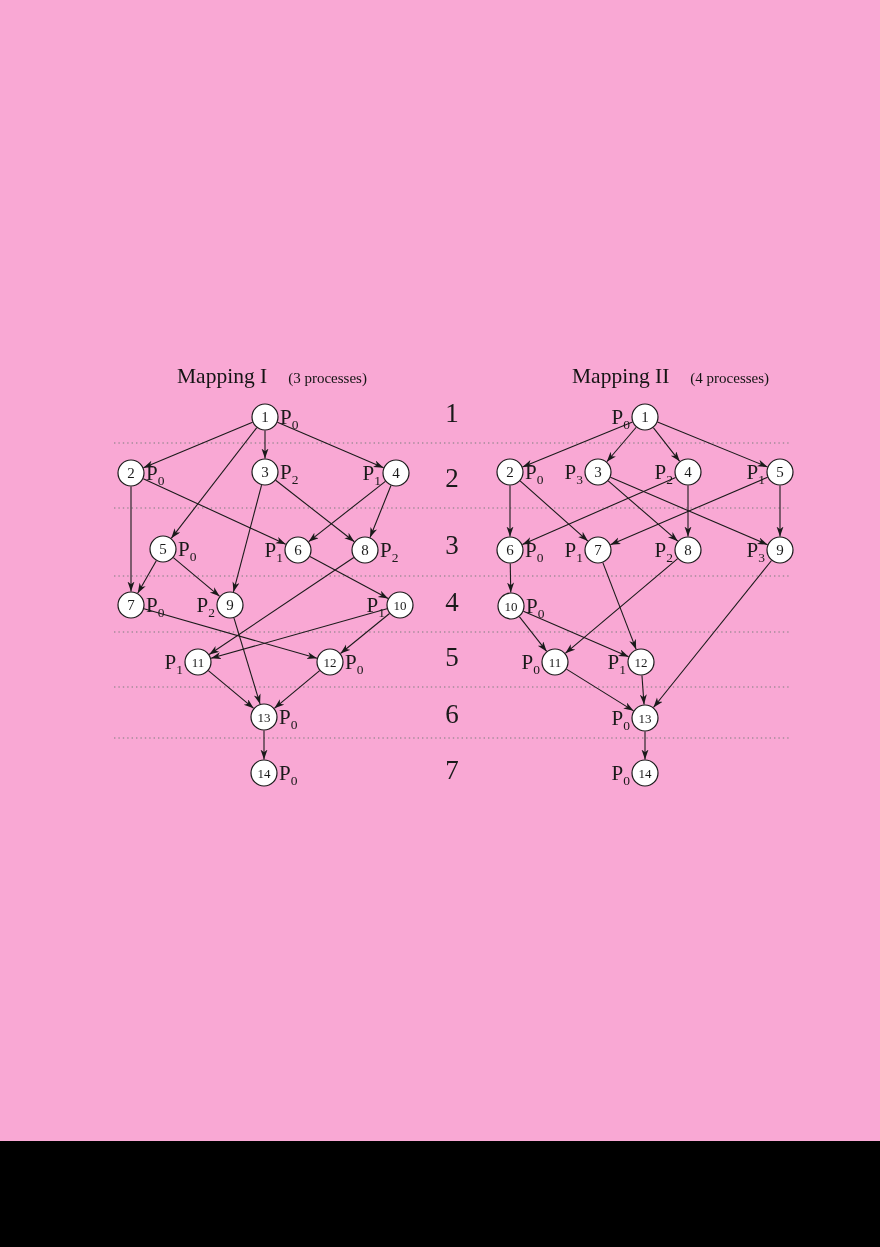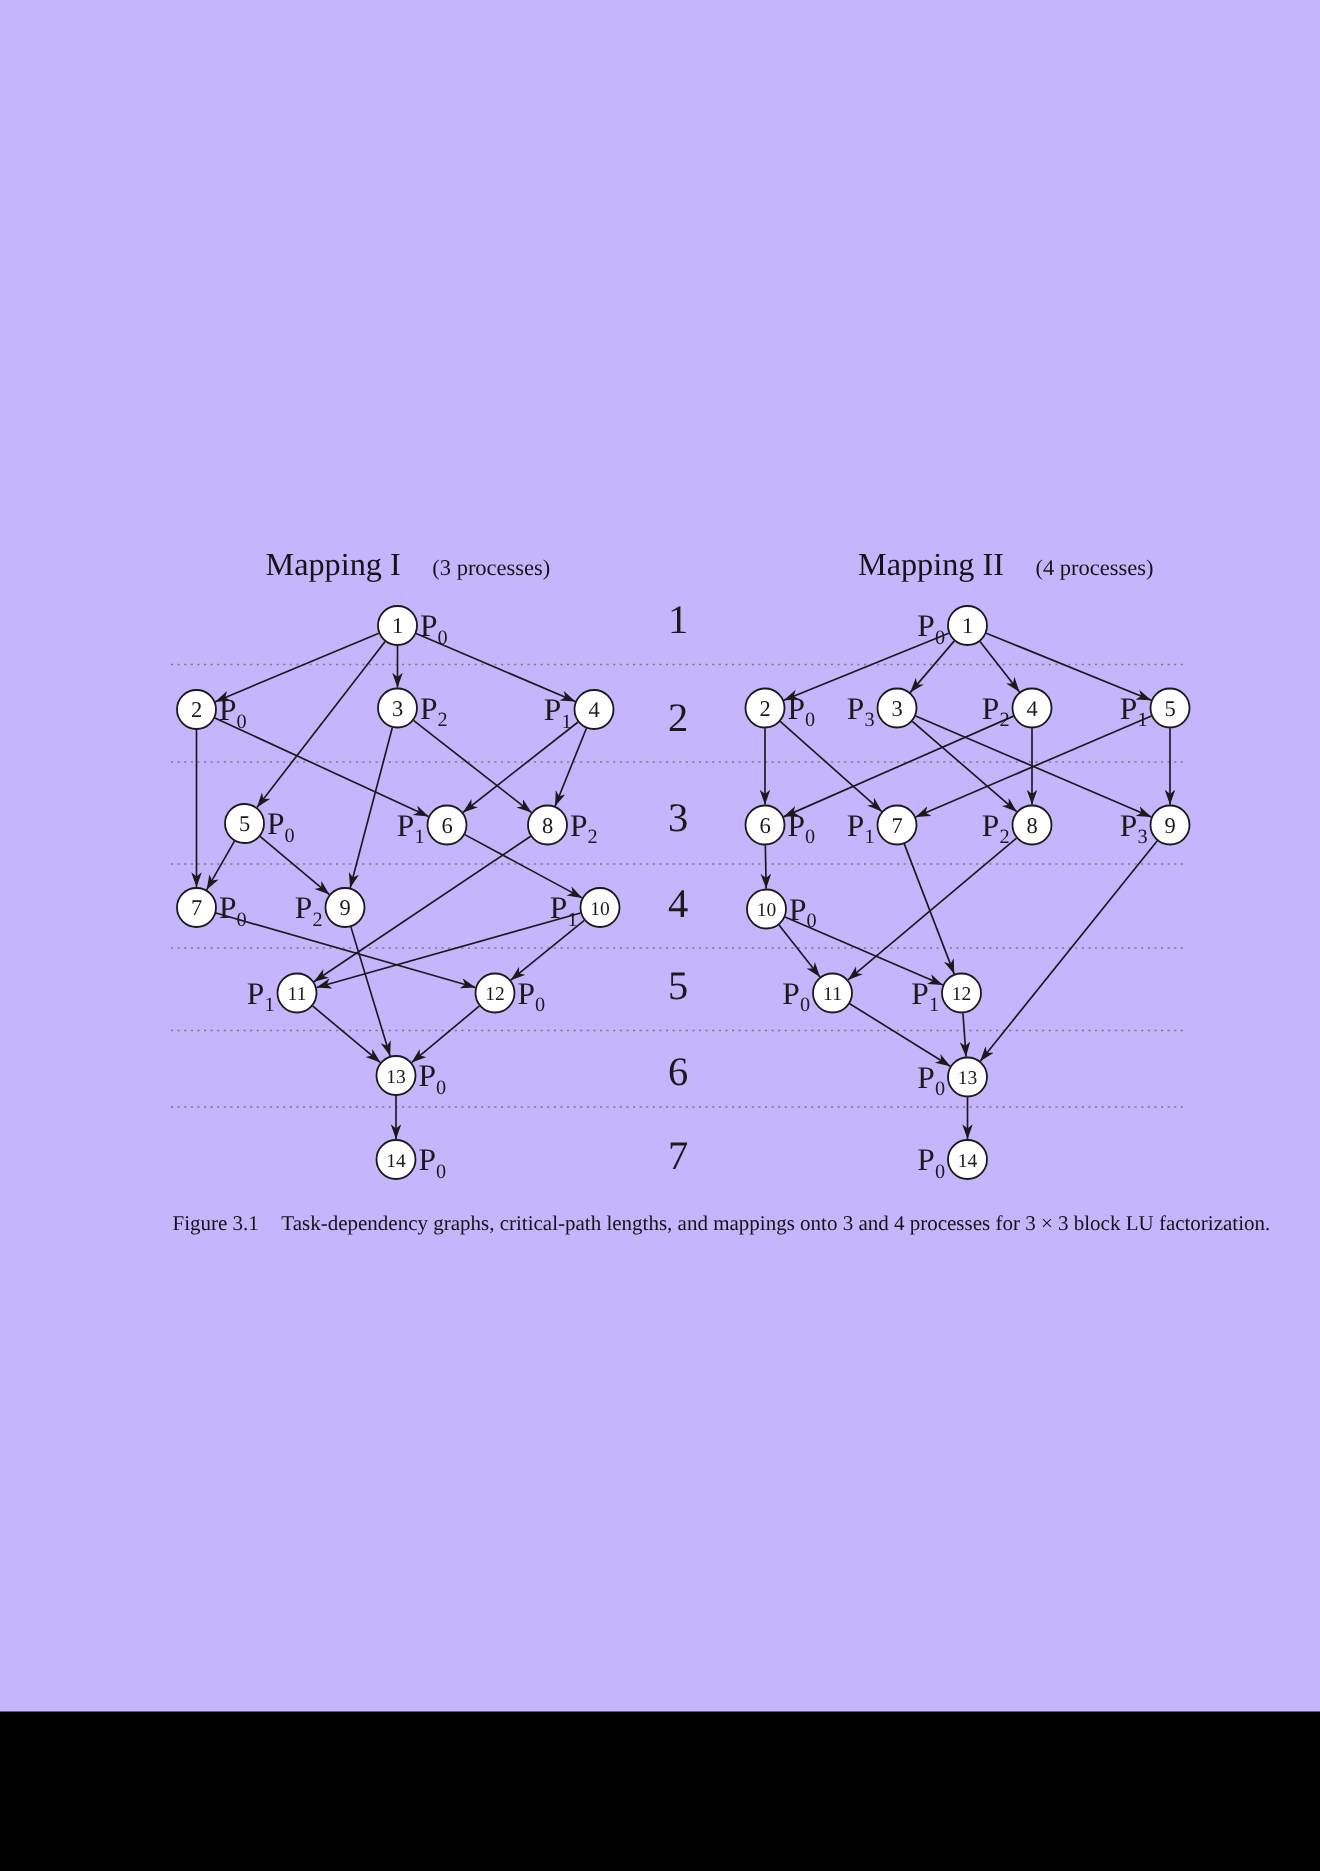--- a/index.html
+++ b/index.html
@@ -1,17 +1,17 @@
 <!DOCTYPE html>
 <html><head>
 <meta charset="utf-8">
 <style>
   html,body{margin:0;padding:0;background:#ffffff;}
   #page{
-    position:relative;width:880px;height:1247px;background:#c4b5fd;overflow:hidden;
+    position:relative;width:880px;height:1247px;background:#f9a8d4;overflow:hidden;
     font-family:"Liberation Serif","DejaVu Serif",serif;color:#141414;
   }
   .title{position:absolute;white-space:nowrap;}
   #title-1{left:177px;top:364px;}
   #title-2{left:572px;top:364px;}
   .title-main{font-size:21.5px;}
   .title-sub{font-size:15px;margin-left:17px;}
   #figure-svg{position:absolute;left:0;top:0;}
   .caption{position:absolute;left:115px;top:809px;font-size:14px;white-space:nowrap;}
   .cap-label{margin-right:15px;}
@@ -232,19 +232,16 @@
           <text x="630" y="725" text-anchor="end" font-size="21" fill="#1a1a1a"><tspan>P</tspan><tspan font-size="13.5" dy="5">0</tspan></text>
         </g>
         <g>
           <circle cx="645" cy="773" r="13" fill="#ffffff" stroke="#1a1a1a" stroke-width="1.2"></circle>
           <text x="645" y="777.8" text-anchor="middle" font-size="13" fill="#1a1a1a">14</text>
           <text x="630" y="780" text-anchor="end" font-size="21" fill="#1a1a1a"><tspan>P</tspan><tspan font-size="13.5" dy="5">0</tspan></text>
         </g>
       </g>
     </svg>
 
-  <div class="caption">
-    <span class="cap-label">Figure 3.1</span><span class="cap-text">Task-dependency graphs, critical-path lengths, and mappings onto 3 and 4 processes for 3 × 3 block LU factorization.</span>
-  </div>
 
   <div class="bottom-band"></div>
 
 </div>
 
 </body></html>

